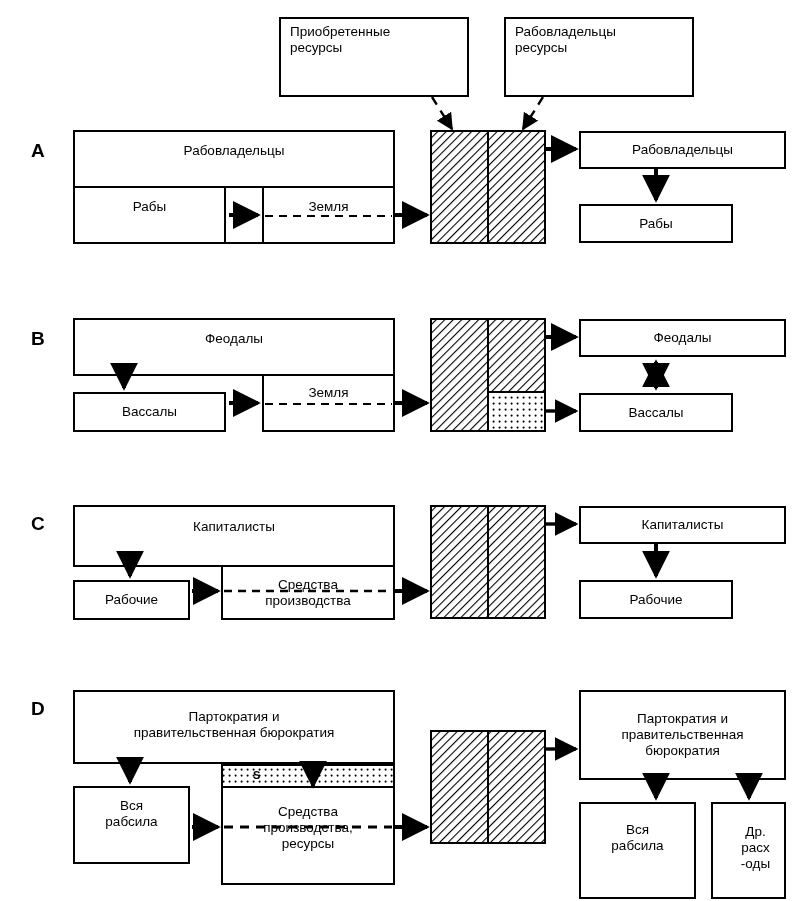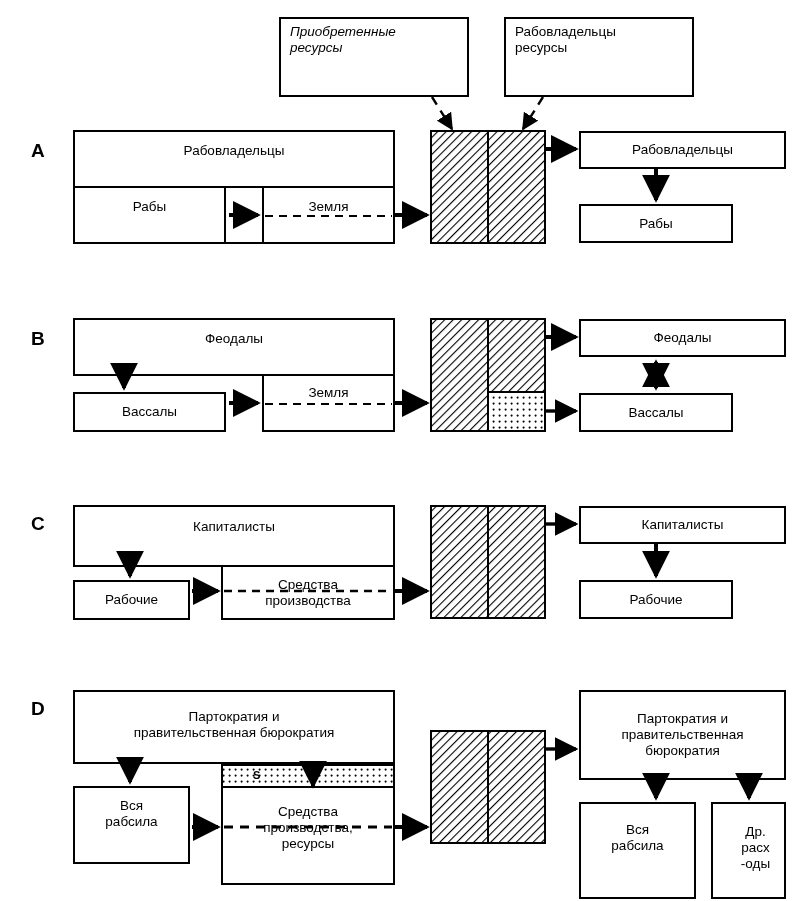--- a/index.html
+++ b/index.html
@@ -137,21 +137,21 @@
 
       <path d="M 545 749 L 576 749" stroke-width="3.4" marker-end="url(#ah)"></path>
       <rect x="580" y="691" width="205" height="88" fill="#ffffff"></rect>
       <rect x="580" y="803" width="115" height="95" fill="#ffffff"></rect>
       <rect x="712" y="803" width="73" height="95" fill="#ffffff"></rect>
       <path d="M 656 779 L 656 798" stroke-width="4" marker-end="url(#ah)"></path>
       <path d="M 749 779 L 749 798" stroke-width="4" marker-end="url(#ah)"></path>
     </g>
   </svg>
 
-  <div class="lbl" style="left:290px;top:24px;width:170px;height:46px;align-items:flex-start;justify-content:flex-start;text-align:left;font-style:italic;">Приобретенные
+  <div class="lbl" style="left:290px;top:24px;width:170px;height:46px;align-items:flex-start;justify-content:flex-start;text-align:left;">Приобретенные
 ресурсы</div>
   <div class="lbl" style="left:515px;top:24px;width:170px;height:46px;align-items:flex-start;justify-content:flex-start;text-align:left;">Рабовладельцы
 ресурсы</div>
 
   <div class="section-letter" style="left:31px;top:140px;">A</div>
   <div class="section-letter" style="left:31px;top:328px;">B</div>
   <div class="section-letter" style="left:31px;top:513px;">C</div>
   <div class="section-letter" style="left:31px;top:698px;">D</div>
 
   <div class="lbl" style="left:74px;top:131px;width:320px;height:40px;">Рабовладельцы</div>

